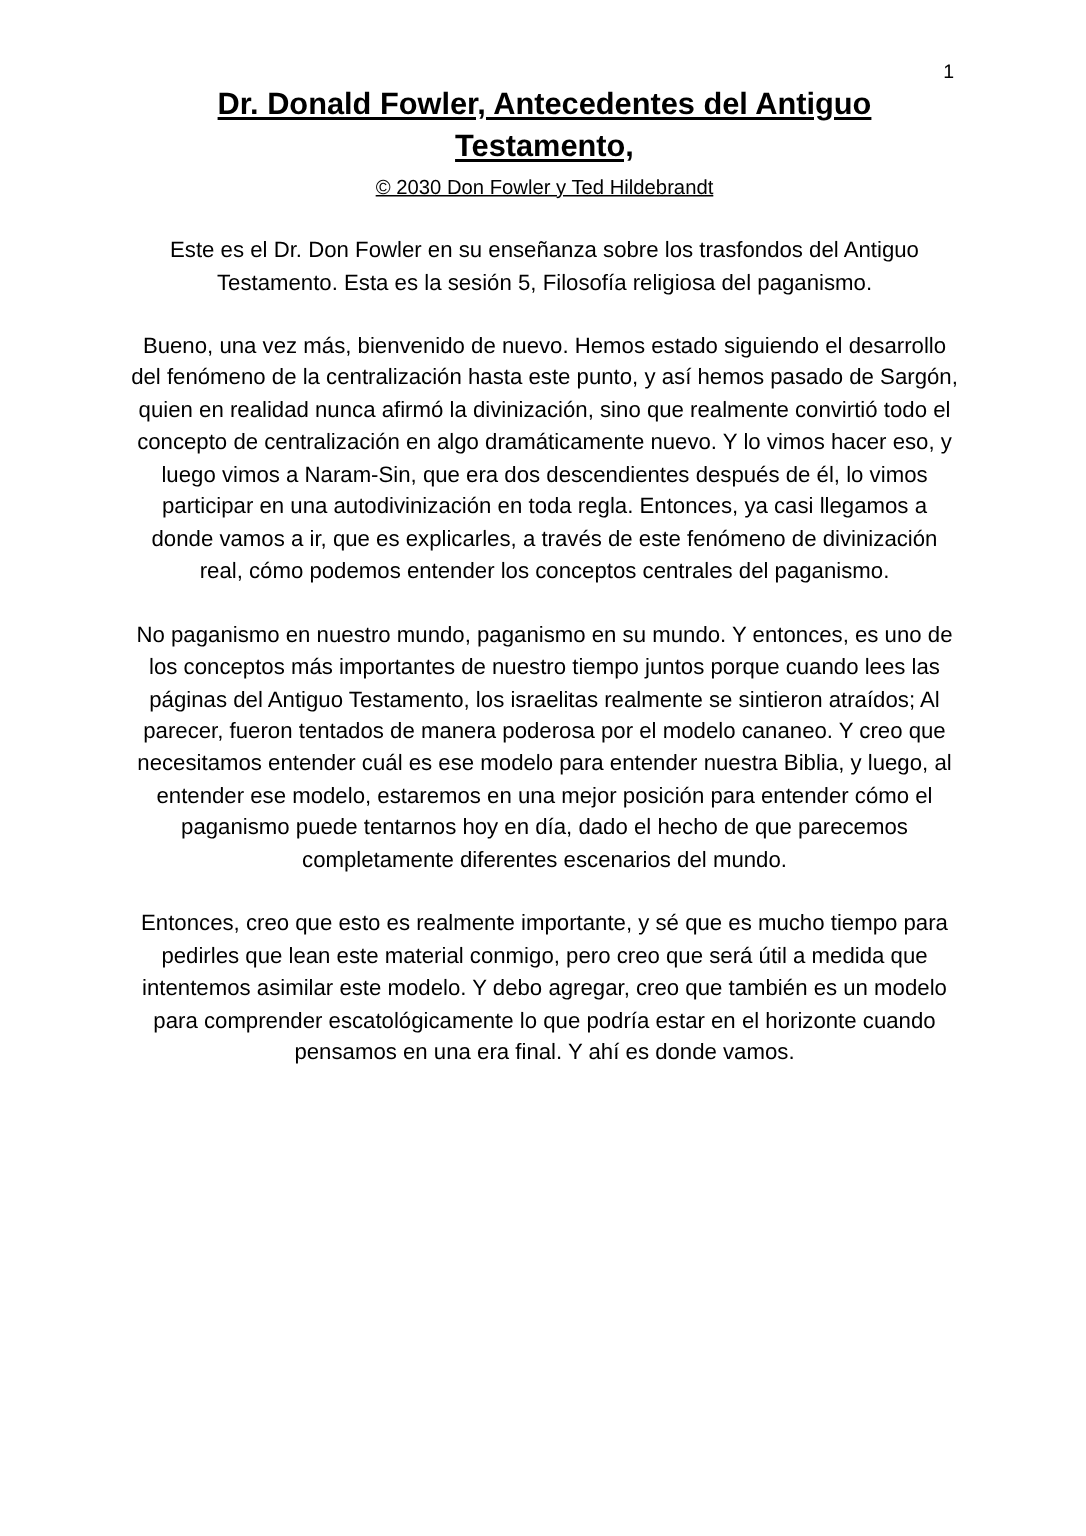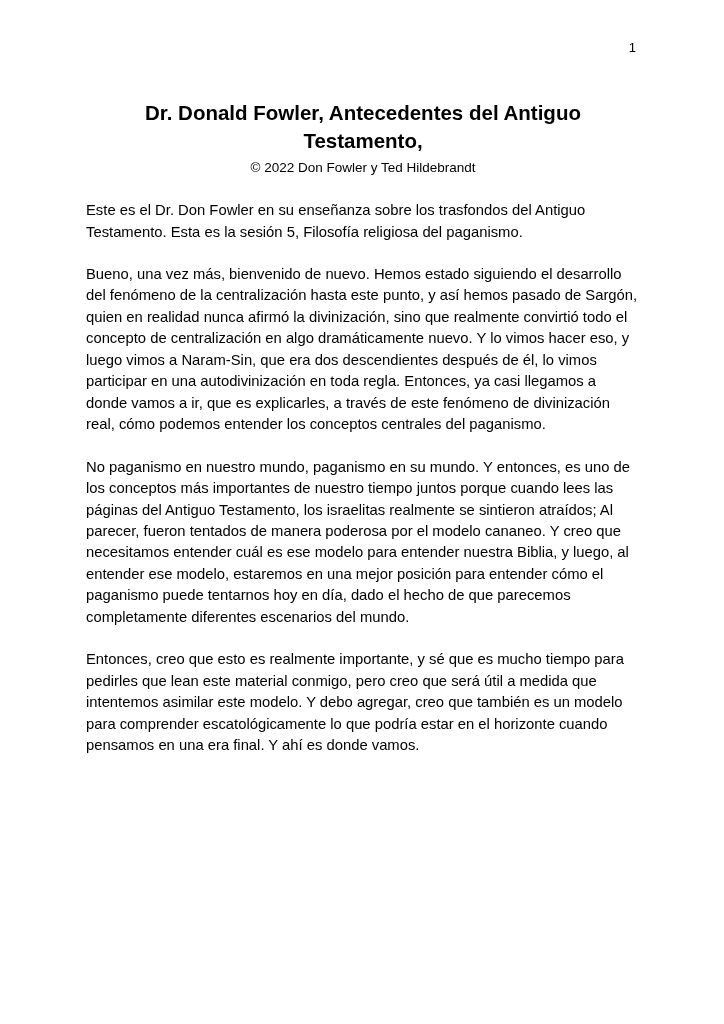--- a/index.html
+++ b/index.html
@@ -19,55 +19,56 @@
     overflow: hidden;
   }
   .page-number {
     position: absolute;
     top: 40px;
     right: 88px;
     font-size: 13px;
     color: #000000;
   }
   .title-block {
-    margin-top: 61px;
+    margin-top: 18px;
     text-align: center;
+    text-decoration: underline;
   }
   .title-line {
     font-size: 20.5px;
     font-weight: bold;
     line-height: 1.38;
     margin: 0 18px;
   }
   .copyright {
     text-align: center;
     font-size: 13.5px;
     margin-top: 3px;
     line-height: 1.3;
   }
   .body-text {
     margin-top: 24px;
   }
   .body-text p {
     font-size: 14.8px;
     line-height: 1.45;
     margin: 0 0 21px 0;
-    text-align: left;
+    text-align: center;
   }
 </style>
 </head>
 <body>
 
 <div class="page">
 
   <div class="page-number">1</div>
 
   <div class="title-block">
     <div class="title-line">Dr. Donald Fowler, Antecedentes del Antiguo Testamento,</div>
-    <div class="copyright">© 2022 Don Fowler y Ted Hildebrandt</div>
+    <div class="copyright">© 2030 Don Fowler y Ted Hildebrandt</div>
   </div>
 
   <div class="body-text">
     <p>Este es el Dr. Don Fowler en su enseñanza sobre los trasfondos del Antiguo Testamento. Esta es la sesión 5, Filosofía religiosa del paganismo.</p>
     <p>Bueno, una vez más, bienvenido de nuevo. Hemos estado siguiendo el desarrollo del fenómeno de la centralización hasta este punto, y así hemos pasado de Sargón, quien en realidad nunca afirmó la divinización, sino que realmente convirtió todo el concepto de centralización en algo dramáticamente nuevo. Y lo vimos hacer eso, y luego vimos a Naram-Sin, que era dos descendientes después de él, lo vimos participar en una autodivinización en toda regla. Entonces, ya casi llegamos a donde vamos a ir, que es explicarles, a través de este fenómeno de divinización real, cómo podemos entender los conceptos centrales del paganismo.</p>
     <p>No paganismo en nuestro mundo, paganismo en su mundo. Y entonces, es uno de los conceptos más importantes de nuestro tiempo juntos porque cuando lees las páginas del Antiguo Testamento, los israelitas realmente se sintieron atraídos; Al parecer, fueron tentados de manera poderosa por el modelo cananeo. Y creo que necesitamos entender cuál es ese modelo para entender nuestra Biblia, y luego, al entender ese modelo, estaremos en una mejor posición para entender cómo el paganismo puede tentarnos hoy en día, dado el hecho de que parecemos completamente diferentes escenarios del mundo.</p>
     <p>Entonces, creo que esto es realmente importante, y sé que es mucho tiempo para pedirles que lean este material conmigo, pero creo que será útil a medida que intentemos asimilar este modelo. Y debo agregar, creo que también es un modelo para comprender escatológicamente lo que podría estar en el horizonte cuando pensamos en una era final. Y ahí es donde vamos.</p>
   </div>
 
 </div>

